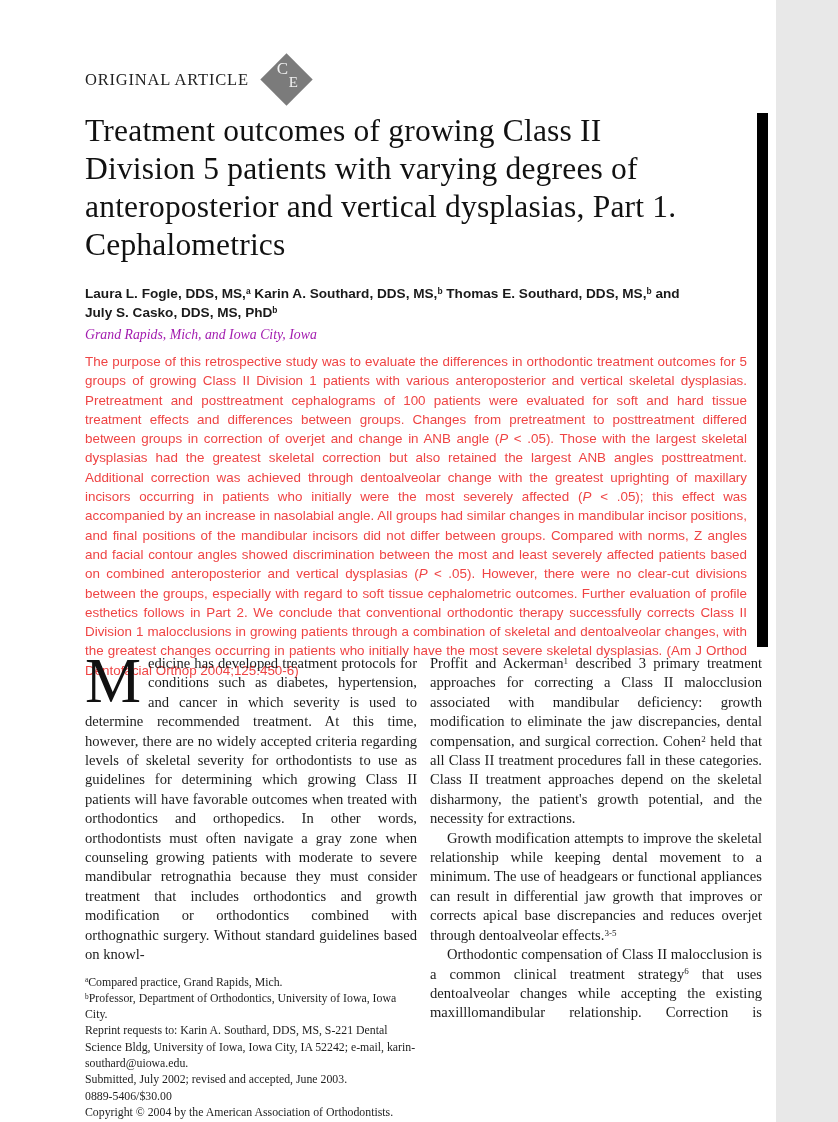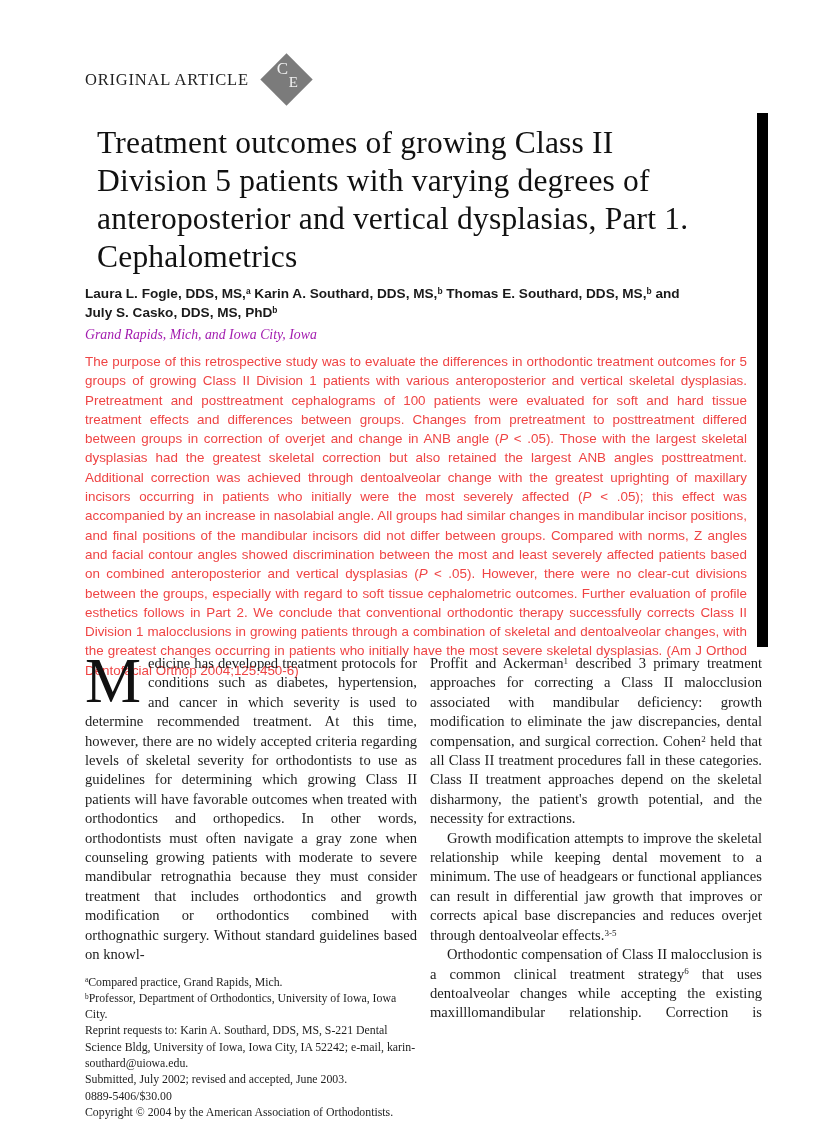--- a/index.html
+++ b/index.html
@@ -1,18 +1,18 @@
 <!DOCTYPE html>
 <html><head>
 <meta charset="utf-8">
 <style>
   html,body{margin:0;padding:0;background:#e8e8e8;}
   .page{
     position:relative;
-    width:838px;height:1122px;
+    width:776px;height:1122px;
     background:#ffffff;
     overflow:hidden;
     font-family:"Liberation Serif", serif;
     color:#1c1c1c;
   }
   .header-row{
     position:absolute;left:85px;top:50px;
     display:flex;align-items:center;
   }
   .header-label{
@@ -76,21 +76,21 @@
 
   <div class="header-row">
     <span class="header-label">ORIGINAL ARTICLE</span>
     <span class="ce-badge">
       <span class="ce-square"></span>
       <span class="ce-c">C</span>
       <span class="ce-e">E</span>
     </span>
   </div>
 
-  <h1 class="title" style="margin:12px;font-weight:normal;">
+  <h1 class="title" style="margin:0;font-weight:normal;">
     <div>Treatment outcomes of growing Class II</div>
     <div>Division 5 patients with varying degrees of</div>
     <div>anteroposterior and vertical dysplasias, Part 1.</div>
     <div>Cephalometrics</div>
   </h1>
 
   <div class="authors">
     <div><span class="">Laura L. Fogle, DDS, MS,</span><span class="sup ">a</span><span class=""> Karin A. Southard, DDS, MS,</span><span class="sup ">b</span><span class=""> Thomas E. Southard, DDS, MS,</span><span class="sup ">b</span><span class=""> and</span></div>
     <div><span class="">July S. Casko, DDS, MS, PhD</span><span class="sup ">b</span></div>
     <div class="affiliation">Grand Rapids, Mich, and Iowa City, Iowa</div>

